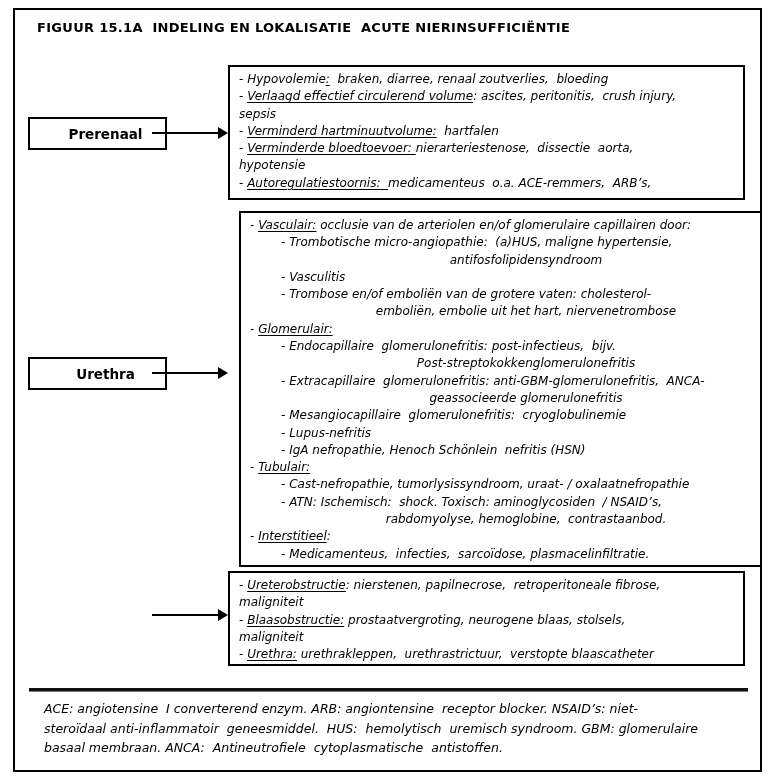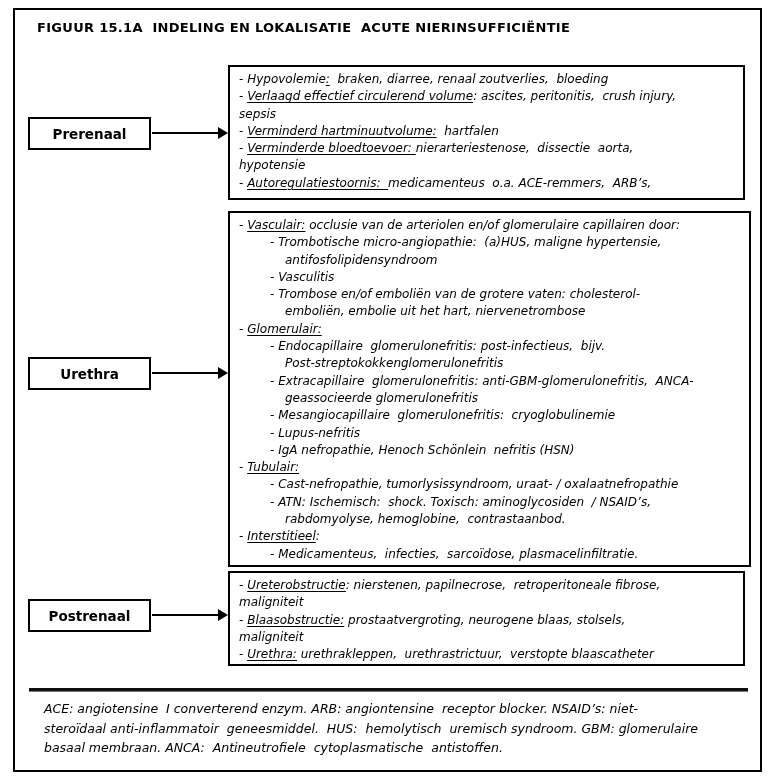--- a/index.html
+++ b/index.html
@@ -27,20 +27,21 @@
   }
   .label-box {
     position: absolute;
     left: 28px;
     width: 119px; height: 29px;
     border: 2px solid #000000;
     background: #ffffff;
     display: flex; align-items: center; justify-content: center;
     font-size: 13.5px; font-weight: bold;
     white-space: pre;
+    padding-left: 16px;
   }
   .label-box.pre  { top: 117px; }
   .label-box.ren  { top: 357px; }
   .label-box.post { top: 599px; }
 
   .arrow {
     position: absolute;
     left: 152px;
     width: 66px; height: 2px;
     background: #000000;
@@ -63,26 +64,26 @@
     left: 228px;
     border: 2px solid #000000;
     background: #ffffff;
     font-size: 12px;
     line-height: 17.3px;
     padding: 4px 4px 0 9px;
     white-space: pre;
     overflow: hidden;
   }
   .content-box.pre  { top: 65px;  width: 500px; height: 127px; }
-  .content-box.ren  { top: 211px; width: 506px; height: 348px; }
+  .content-box.ren  { top: 211px; width: 506px; height: 348px; margin-left: 11px; }
   .content-box.post { top: 571px; width: 500px; height: 87px; }
 
   .line { white-space: pre; font-style: italic; }
   .line.indent-1 { padding-left: 31px; }
-  .line.indent-2 { padding-left: 46px; }
+  .line.indent-2 { padding-left: 46px; text-align: center; }
   .u { text-decoration: underline; text-decoration-thickness: 1px; text-underline-offset: 2px; }
 
   .separator {
     position: absolute;
     left: 29px; top: 688px;
     width: 719px; height: 3px;
     background: #111111;
     border-bottom: 1px solid #777777;
   }
   .footer {
@@ -108,22 +109,19 @@
   </div>
   <div class="arrow pre"></div>
   <div class="content-box pre"><div class="line indent-0"><span>- Hypovolemie</span><span class="u">:</span><span>  braken, diarree, renaal zoutverlies,  bloeding</span></div><div class="line indent-0"><span>- </span><span class="u">Verlaagd effectief circulerend volume</span><span>: ascites, peritonitis,  crush injury,</span></div><div class="line indent-0"><span>sepsis</span></div><div class="line indent-0"><span>- </span><span class="u">Verminderd hartminuutvolume:</span><span>  hartfalen</span></div><div class="line indent-0"><span>- </span><span class="u">Verminderde bloedtoevoer: </span><span>nierarteriestenose,  dissectie  aorta,</span></div><div class="line indent-0"><span>hypotensie</span></div><div class="line indent-0"><span>- </span><span class="u">Autoregulatiestoornis:  </span><span>medicamenteus  o.a. ACE-remmers,  ARB’s,</span></div></div>
 
   <div class="label-box ren">
     <span>Urethra</span>
   </div>
   <div class="arrow ren"></div>
   <div class="content-box ren"><div class="line indent-0"><span>- </span><span class="u">Vasculair:</span><span> occlusie van de arteriolen en/of glomerulaire capillairen door:</span></div><div class="line indent-1"><span>- Trombotische micro-angiopathie:  (a)HUS, maligne hypertensie,</span></div><div class="line indent-2"><span>antifosfolipidensyndroom</span></div><div class="line indent-1"><span>- Vasculitis</span></div><div class="line indent-1"><span>- Trombose en/of emboliën van de grotere vaten: cholesterol-</span></div><div class="line indent-2"><span>emboliën, embolie uit het hart, niervenetrombose</span></div><div class="line indent-0"><span>- </span><span class="u">Glomerulair:</span></div><div class="line indent-1"><span>- Endocapillaire  glomerulonefritis: post-infectieus,  bijv.</span></div><div class="line indent-2"><span>Post-streptokokkenglomerulonefritis</span></div><div class="line indent-1"><span>- Extracapillaire  glomerulonefritis: anti-GBM-glomerulonefritis,  ANCA-</span></div><div class="line indent-2"><span>geassocieerde glomerulonefritis</span></div><div class="line indent-1"><span>- Mesangiocapillaire  glomerulonefritis:  cryoglobulinemie</span></div><div class="line indent-1"><span>- Lupus-nefritis</span></div><div class="line indent-1"><span>- IgA nefropathie, Henoch Schönlein  nefritis (HSN)</span></div><div class="line indent-0"><span>- </span><span class="u">Tubulair:</span></div><div class="line indent-1"><span>- Cast-nefropathie, tumorlysissyndroom, uraat- / oxalaatnefropathie</span></div><div class="line indent-1"><span>- ATN: Ischemisch:  shock. Toxisch: aminoglycosiden  / NSAID’s,</span></div><div class="line indent-2"><span>rabdomyolyse, hemoglobine,  contrastaanbod.</span></div><div class="line indent-0"><span>- </span><span class="u">Interstitieel</span><span>:</span></div><div class="line indent-1"><span>- Medicamenteus,  infecties,  sarcoïdose, plasmacelinfiltratie.</span></div></div>
 
-  <div class="label-box post">
-    <span>Postrenaal</span>
-  </div>
   <div class="arrow post"></div>
   <div class="content-box post"><div class="line indent-0"><span>- </span><span class="u">Ureterobstructie</span><span>: nierstenen, papilnecrose,  retroperitoneale fibrose,</span></div><div class="line indent-0"><span>maligniteit</span></div><div class="line indent-0"><span>- </span><span class="u">Blaasobstructie:</span><span> prostaatvergroting, neurogene blaas, stolsels,</span></div><div class="line indent-0"><span>maligniteit</span></div><div class="line indent-0"><span>- </span><span class="u">Urethra:</span><span> urethrakleppen,  urethrastrictuur,  verstopte blaascatheter</span></div></div>
 
   <div class="separator"></div>
   <div class="footer"><div class="line indent-0"><span>ACE: angiotensine  I converterend enzym. ARB: angiontensine  receptor blocker. NSAID’s: niet-</span></div><div class="line indent-0"><span>steroïdaal anti-inflammatoir  geneesmiddel.  HUS:  hemolytisch  uremisch syndroom. GBM: glomerulaire</span></div><div class="line indent-0"><span>basaal membraan. ANCA:  Antineutrofiele  cytoplasmatische  antistoffen.</span></div></div>
 
 </div>
 
 </body></html>

